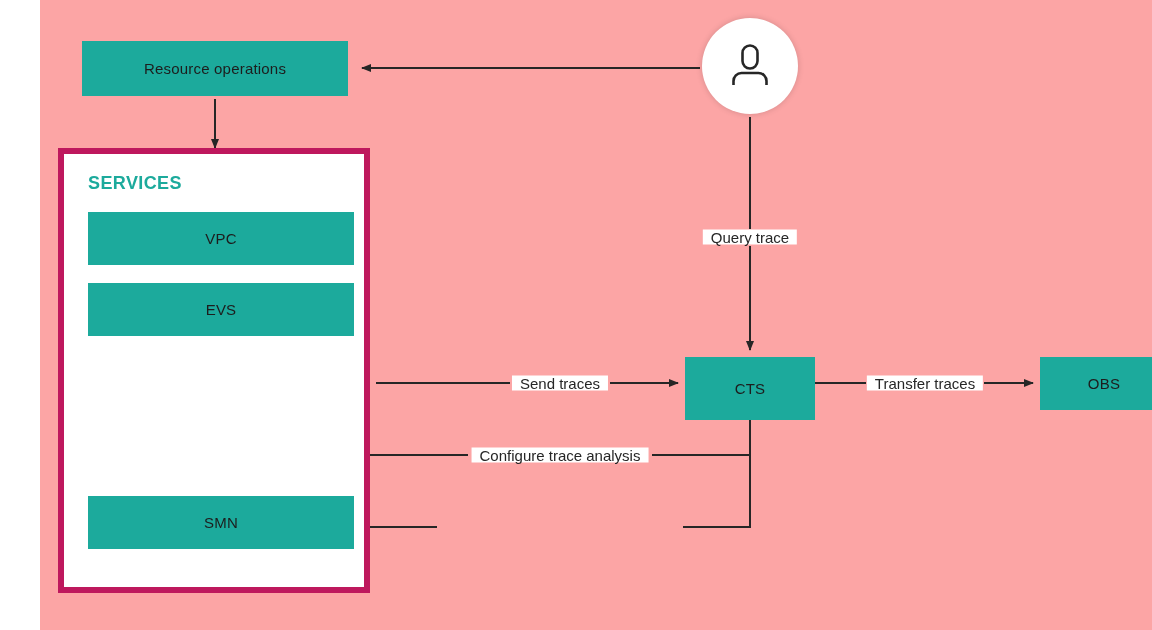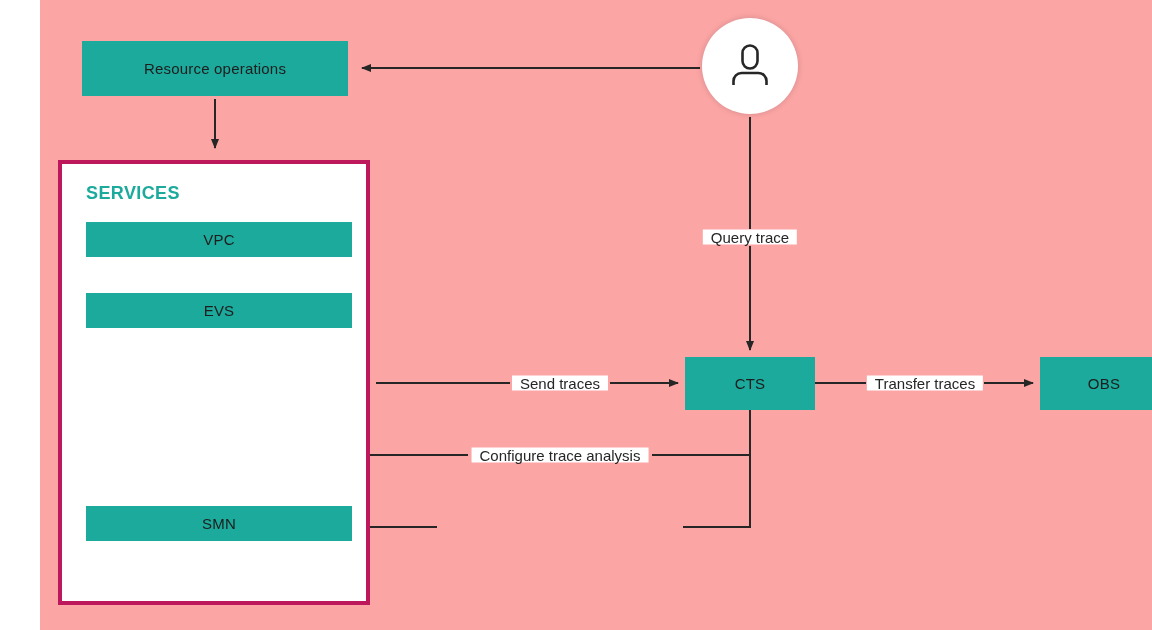--- a/index.html
+++ b/index.html
@@ -36,49 +36,49 @@
     color: #1d1d1d;
     font-size: 15px;
     letter-spacing: 0.2px;
     line-height: 1;
   }
   #resource-operations {
     left: 42px; top: 41px; width: 266px; height: 55px;
   }
   #services-panel {
     position: absolute;
-    left: 18px; top: 160px;
+    left: 18px; top: 148px;
     width: 312px; height: 445px;
-    border: 4px solid #be185d;
+    border: 6px solid #be185d;
     background: #ffffff;
     box-sizing: border-box;
   }
   #services-title {
     position: absolute;
     left: 24px; top: 20px;
     color: #1CAA9C;
     font-size: 18px;
     font-weight: bold;
     letter-spacing: 0.4px;
     line-height: 1;
   }
   .service-item {
     position: absolute;
     left: 24px;
     width: 266px;
-    height: 35px;
+    height: 53px;
     background: #1CAA9C;
     display: flex;
     align-items: center;
     justify-content: center;
     color: #1d1d1d;
     font-size: 15px;
     letter-spacing: 0.2px;
   }
-  #cts-box { left: 645px; top: 357px; width: 130px; height: 53px; }
+  #cts-box { left: 645px; top: 357px; width: 130px; height: 63px; }
   #obs-box { left: 1000px; top: 357px; width: 128px; height: 53px; }
 
   
   #user-avatar {
     position: absolute;
     left: 662px; top: 18px;
     width: 96px; height: 96px;
     border-radius: 50%;
     background: #ffffff;
     box-shadow: 0 0 6px rgba(0,0,0,0.16);

